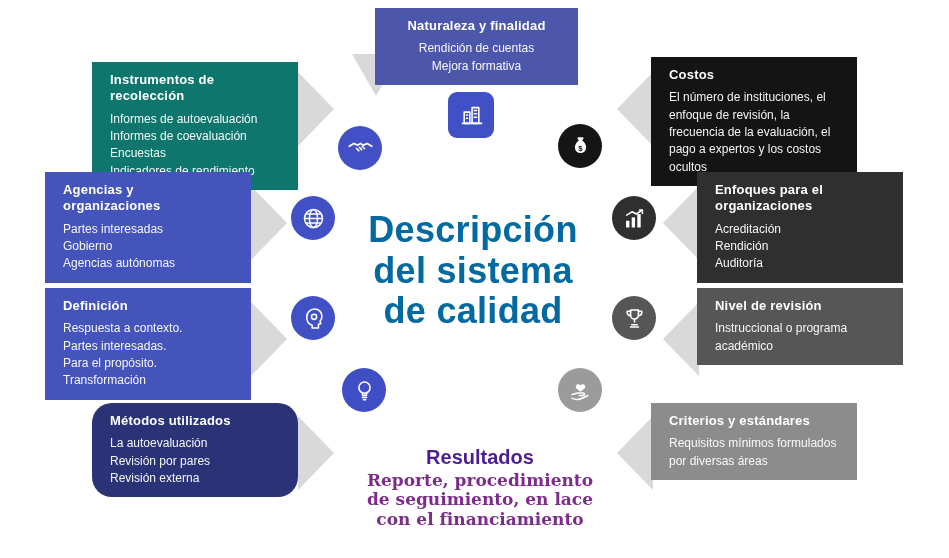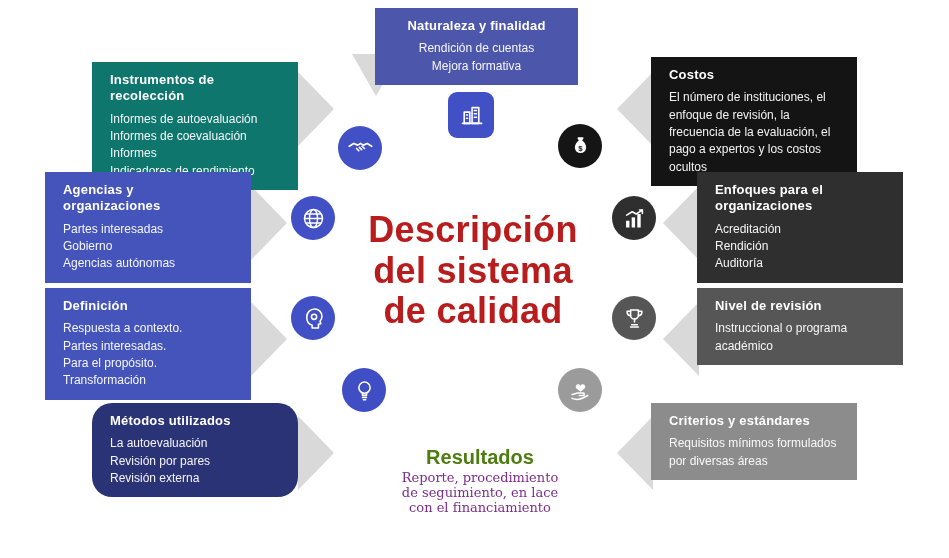--- a/index.html
+++ b/index.html
@@ -16,21 +16,21 @@
   .arrow.todown{width:48px;height:42px;clip-path:polygon(0 0,100% 0,50% 100%);}
 
   .icon{position:absolute;width:44px;height:44px;border-radius:50%;display:flex;align-items:center;justify-content:center;}
   .icon.square{border-radius:9px;width:46px;height:46px;}
   .icon svg{width:27px;height:27px;}
 
   .center-title{position:absolute;left:323px;top:210px;width:300px;margin:0;text-align:center;
     font-size:36px;line-height:1.13;font-weight:800;letter-spacing:.3px;}
   .results{position:absolute;left:322px;top:446px;width:316px;text-align:center;}
   .results-title{font-size:20px;font-weight:800;margin-bottom:2px;}
-  .results-lines{font-family:"DejaVu Serif",serif;font-weight:400;font-size:13px;line-height:1.14;}
+  .results-lines{font-family:"DejaVu Serif",serif;font-weight:700;font-size:17px;line-height:1.14;}
 </style>
 </head>
 <body>
 
 <div class="stage">
 
   <div class="arrow todown" style="left: 352px; top: 54px; background: rgb(217, 217, 217);"></div>
   <div class="arrow toright" style="left: 298px; top: 72px; background: rgb(217, 217, 217);"></div>
   <div class="arrow toright" style="left: 251px; top: 186px; background: rgb(217, 217, 217);"></div>
   <div class="arrow toright" style="left: 251px; top: 302px; background: rgb(217, 217, 217);"></div>
@@ -46,21 +46,21 @@
         <div>Rendición de cuentas</div>
         <div>Mejora formativa</div>
       </div>
   </section>
 
   <section class="box" style="left: 92px; top: 62px; background: #0f766e;">
     <h3>Instrumentos de recolección</h3>
     <div class="lines">
         <div>Informes de autoevaluación</div>
         <div>Informes de coevaluación</div>
-        <div>Informes</div>
+        <div>Encuestas</div>
         <div>Indicadores de rendimiento</div>
       </div>
   </section>
 
   <section class="box" style="left: 45px; top: 172px; background: rgb(68, 84, 186);">
     <h3>Agencias y organizaciones</h3>
     <div class="lines">
         <div>Partes interesadas</div>
         <div>Gobierno</div>
         <div>Agencias autónomas</div>
@@ -109,28 +109,28 @@
       </div>
   </section>
 
   <section class="box" style="left: 651px; top: 403px; background: rgb(140, 140, 140);">
     <h3>Criterios y estándares</h3>
     <div class="lines">
         <div>Requisitos mínimos formulados por diversas áreas</div>
       </div>
   </section>
 
-  <h1 class="center-title" style="color: #b91c1c;">
+  <h1 class="center-title" style="color: #0369a1;">
       <div>Descripción</div>
       <div>del sistema</div>
       <div>de calidad</div>
     </h1>
 
   <div class="results">
-    <div class="results-title" style="color: #4d7c0f;">Resultados</div>
+    <div class="results-title" style="color: #4c1d95;">Resultados</div>
     <div class="results-lines" style="color: rgb(125, 44, 140);">
         <div>Reporte, procedimiento</div>
         <div>de seguimiento, en lace</div>
         <div>con el financiamiento</div>
       </div>
   </div>
 
   <span class="icon" style="left: 338px; top: 126px; background: rgb(65, 80, 196);">
     <svg viewBox="0 0 24 24" fill="none" stroke="#fff" stroke-width="1.5" stroke-linecap="round" stroke-linejoin="round">
       <path d="M2 10l4-2.5 3.5 1.5 2.5-1.5 2.5 1.5 3.5-1.5 4 2.5"></path>

